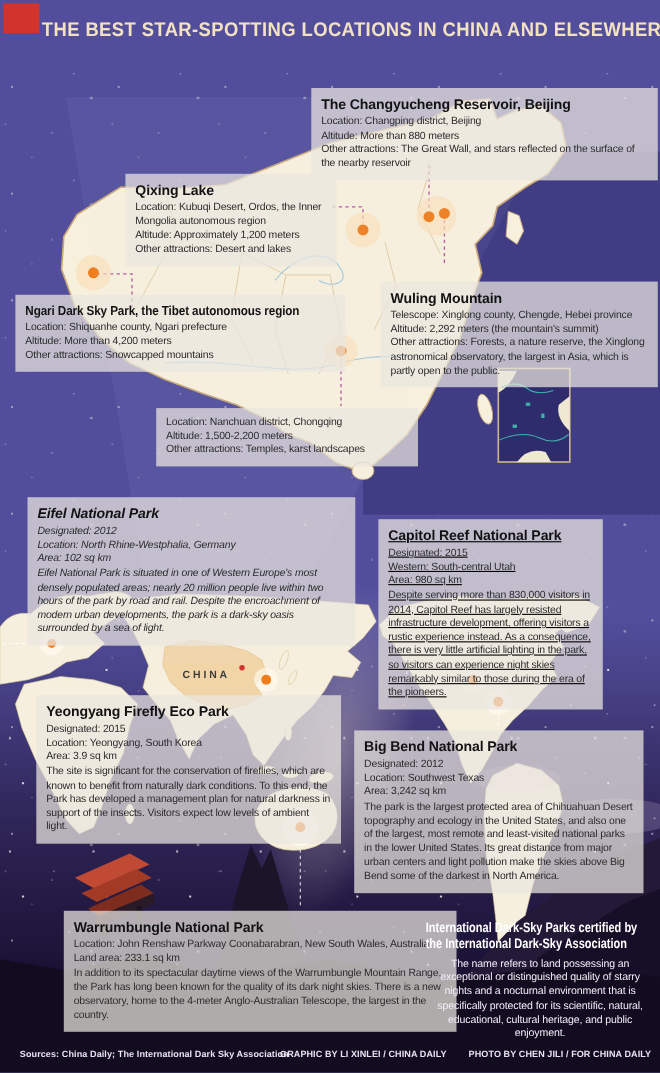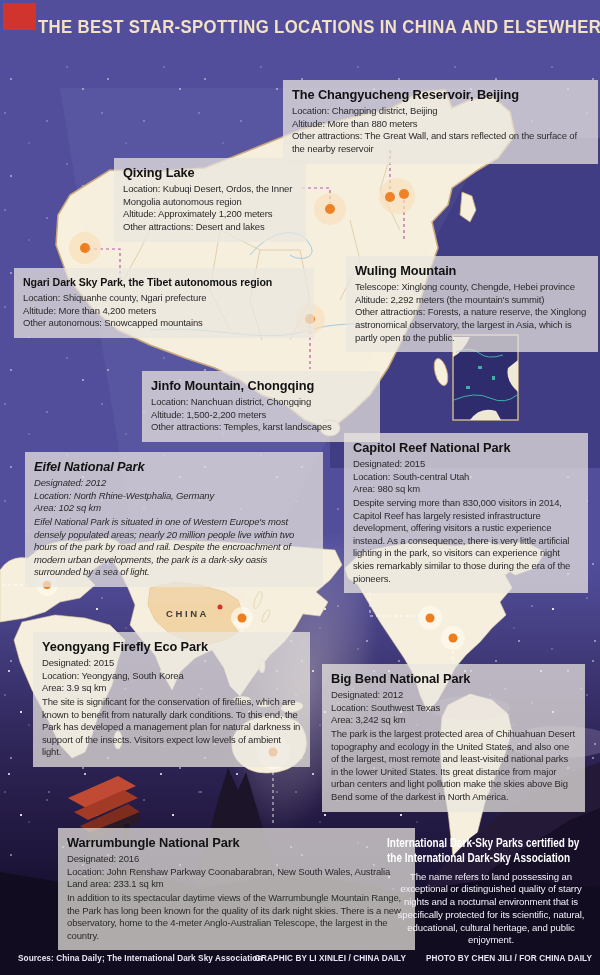--- a/index.html
+++ b/index.html
@@ -196,42 +196,41 @@
     <div class="card-title">Wuling Mountain</div>
     <div class="card-line">Telescope: Xinglong county, Chengde, Hebei province</div>
     <div class="card-line">Altitude: 2,292 meters (the mountain's summit)</div>
     <div class="card-line">Other attractions: Forests, a nature reserve, the Xinglong astronomical observatory, the largest in Asia, which is partly open to the public.</div>
   </div>
 
   <div class="card" style="left:14px;top:268px;width:300px;">
     <div class="card-title one-line">Ngari Dark Sky Park, the Tibet autonomous region</div>
     <div class="card-line">Location: Shiquanhe county, Ngari prefecture</div>
     <div class="card-line">Altitude: More than 4,200 meters</div>
-    <div class="card-line">Other autonomous: Snowcapped mountains</div>
+    <div class="card-line">Other attractions: Snowcapped mountains</div>
   </div>
 
   <div class="card" style="left:142px;top:371px;width:238px;">
-    <div class="card-title">Jinfo Mountain, Chongqing</div>
     <div class="card-line">Location: Nanchuan district, Chongqing</div>
     <div class="card-line">Altitude: 1,500-2,200 meters</div>
     <div class="card-line">Other attractions: Temples, karst landscapes</div>
   </div>
 
   <div class="card" style="left:25px;top:452px;width:298px;font-style:italic;">
     <div class="card-title">Eifel National Park</div>
     <div class="card-line">Designated: 2012</div>
     <div class="card-line">Location: North Rhine-Westphalia, Germany</div>
     <div class="card-line">Area: 102 sq km</div>
     <div class="card-body">Eifel National Park is situated in one of Western Europe's most densely populated areas; nearly 20 million people live within two hours of the park by road and rail. Despite the encroachment of modern urban developments, the park is a dark-sky oasis surrounded by a sea of light.</div>
   </div>
 
-  <div class="card" style="left:344px;top:433px;width:244px;">
+  <div class="card" style="left:344px;top:472px;width:204px;text-decoration:underline;">
     <div class="card-title">Capitol Reef National Park</div>
     <div class="card-line">Designated: 2015</div>
-    <div class="card-line">Location: South-central Utah</div>
+    <div class="card-line">Western: South-central Utah</div>
     <div class="card-line">Area: 980 sq km</div>
     <div class="card-body">Despite serving more than 830,000 visitors in 2014, Capitol Reef has largely resisted infrastructure development, offering visitors a rustic experience instead. As a consequence, there is very little artificial lighting in the park, so visitors can experience night skies remarkably similar to those during the era of the pioneers.</div>
   </div>
 
   <div class="card" style="left:33px;top:632px;width:277px;">
     <div class="card-title">Yeongyang Firefly Eco Park</div>
     <div class="card-line">Designated: 2015</div>
     <div class="card-line">Location: Yeongyang, South Korea</div>
     <div class="card-line">Area: 3.9 sq km</div>
     <div class="card-body">The site is significant for the conservation of fireflies, which are known to benefit from naturally dark conditions. To this end, the Park has developed a management plan for natural darkness in support of the insects. Visitors expect low levels of ambient light.</div>
@@ -240,21 +239,20 @@
   <div class="card" style="left:322px;top:664px;width:263px;">
     <div class="card-title">Big Bend National Park</div>
     <div class="card-line">Designated: 2012</div>
     <div class="card-line">Location: Southwest Texas</div>
     <div class="card-line">Area: 3,242 sq km</div>
     <div class="card-body">The park is the largest protected area of Chihuahuan Desert topography and ecology in the United States, and also one of the largest, most remote and least-visited national parks in the lower United States. Its great distance from major urban centers and light pollution make the skies above Big Bend some of the darkest in North America.</div>
   </div>
 
   <div class="card" style="left:19px;top:828px;width:357px;margin-left:39px;">
     <div class="card-title">Warrumbungle National Park</div>
-    <div class="card-line">Designated: 2016</div>
     <div class="card-line">Location: John Renshaw Parkway Coonabarabran, New South Wales, Australia</div>
     <div class="card-line">Land area: 233.1 sq km</div>
     <div class="card-body">In addition to its spectacular daytime views of the Warrumbungle Mountain Range, the Park has long been known for the quality of its dark night skies. There is a new observatory, home to the 4-meter Anglo-Australian Telescope, the largest in the country.</div>
   </div>
 
   <div class="darksky">
     <div class="darksky-title">International Dark-Sky Parks certified by the International Dark-Sky Association</div>
     <div class="darksky-body">The name refers to land possessing an exceptional or distinguished quality of starry nights and a nocturnal environment that is specifically protected for its scientific, natural, educational, cultural heritage, and public enjoyment.</div>
   </div>
 

